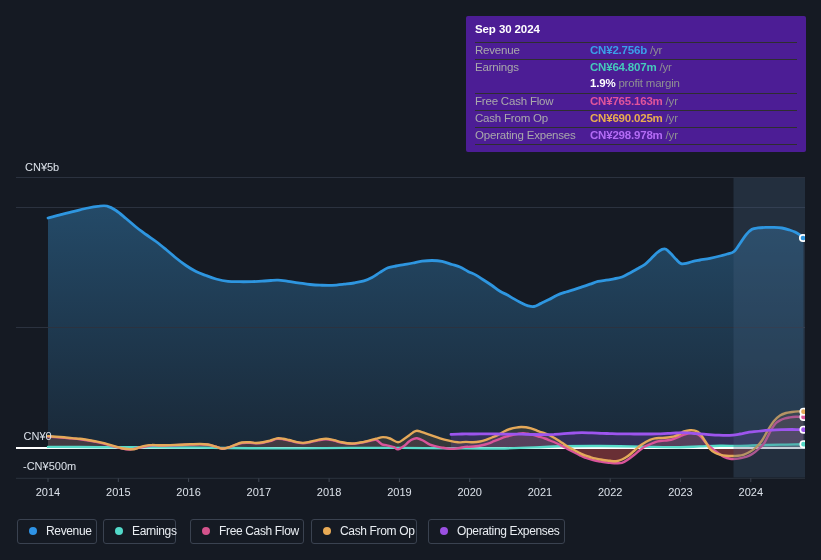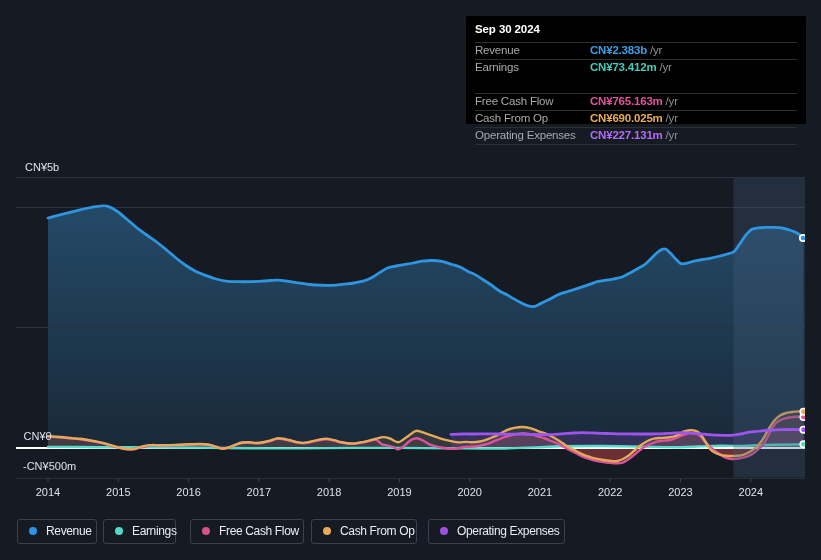--- a/index.html
+++ b/index.html
@@ -1,18 +1,18 @@
 <!DOCTYPE html>
 <html><head><meta charset="utf-8">
 <style>
 html,body{margin:0;padding:0;background:#151a23;}
 #wrap{position:relative;width:821px;height:560px;background:#151a23;overflow:hidden;
 font-family:"Liberation Sans",sans-serif;}
 .ax{font-family:"Liberation Sans",sans-serif;font-size:11px;fill:#dce2ea;}
-#tt{position:absolute;left:466px;top:16px;width:340px;height:108px;background:#000000;border-radius:2px;}
+#tt{position:absolute;left:466px;top:16px;width:340px;height:136px;background:#4c1d95;border-radius:2px;}
 .tt-title{position:absolute;left:9px;top:7px;font-size:11.5px;font-weight:bold;color:#fff;letter-spacing:-0.1px;}
 .tt-div{position:absolute;left:9px;right:9px;height:0;border-top:1px solid #2e2e30;}
 .tt-line{position:absolute;left:0;top:0;width:100%;height:16px;line-height:16px;font-size:11.5px;letter-spacing:-0.2px;}
 .lab{position:absolute;left:9px;color:#a9a9ab;}
 .vw{position:absolute;left:124px;}
 .yr{color:#8f9092;text-align:center;}
 .lg{position:absolute;top:519px;height:24.5px;border:1px solid #3a4250;border-radius:3px;
 display:flex;align-items:center;font-size:12px;letter-spacing:-0.35px;color:#e9edf2;white-space:nowrap;box-sizing:border-box;}
 .dot{width:8px;height:8px;border-radius:50%;margin-left:11.5px;margin-right:9px;flex:none;}
 </style></head>
@@ -79,41 +79,44 @@
       <text x="540.0" y="495.5" text-anchor="middle" class="ax">2021</text>
       <text x="610.2" y="495.5" text-anchor="middle" class="ax">2022</text>
       <text x="680.5" y="495.5" text-anchor="middle" class="ax">2023</text>
       <text x="750.8" y="495.5" text-anchor="middle" class="ax">2024</text>
 </svg>
 <div id="tt">
 <div class="tt-title">Sep 30 2024</div>
 <div class="tt-div" style="top:25.5px"></div>
 <div class="tt-line" style="top:26.3px">
         <span class="lab">Revenue</span>
-        <span class="vw"><b style="color:#3b9ee8">CN¥2.383b</b><span class="yr"> /yr</span></span>
+        <span class="vw"><b style="color:#3b9ee8">CN¥2.756b</b><span class="yr"> /yr</span></span>
       </div>
 <div class="tt-div" style="top:43px"></div>
 <div class="tt-line" style="top:43.4px">
         <span class="lab">Earnings</span>
-        <span class="vw"><b style="color:#45cabb">CN¥73.412m</b><span class="yr"> /yr</span></span>
+        <span class="vw"><b style="color:#45cabb">CN¥64.807m</b><span class="yr"> /yr</span></span>
+      </div>
+<div class="tt-line" style="top:59px">
+        <span class="vw"><b style="color:#fff">1.9%</b><span class="yr"> profit margin</span></span>
       </div>
 <div class="tt-div" style="top:76.5px"></div>
 <div class="tt-line" style="top:77px">
         <span class="lab">Free Cash Flow</span>
         <span class="vw"><b style="color:#e0549c">CN¥765.163m</b><span class="yr"> /yr</span></span>
       </div>
 <div class="tt-div" style="top:94px"></div>
 <div class="tt-line" style="top:93.8px">
         <span class="lab">Cash From Op</span>
         <span class="vw"><b style="color:#e9ad4f">CN¥690.025m</b><span class="yr"> /yr</span></span>
       </div>
 <div class="tt-div" style="top:110.8px"></div>
 <div class="tt-line" style="top:110.9px">
         <span class="lab">Operating Expenses</span>
-        <span class="vw"><b style="color:#b36bf5">CN¥227.131m</b><span class="yr"> /yr</span></span>
+        <span class="vw"><b style="color:#b36bf5">CN¥298.978m</b><span class="yr"> /yr</span></span>
       </div>
 <div class="tt-div" style="top:127.5px"></div>
 </div>
 
 <div class="lg" style="left:16.5px;width:80px"><span class="dot" style="background:#2e93e6"></span>Revenue</div>
 <div class="lg" style="left:102.5px;width:73px"><span class="dot" style="background:#52d9c9"></span>Earnings</div>
 <div class="lg" style="left:189.5px;width:114.5px"><span class="dot" style="background:#d4538c"></span>Free Cash Flow</div>
 <div class="lg" style="left:310.5px;width:106px"><span class="dot" style="background:#e8aa55"></span>Cash From Op</div>
 <div class="lg" style="left:427.5px;width:137px"><span class="dot" style="background:#9b50e2"></span>Operating Expenses</div>
 

